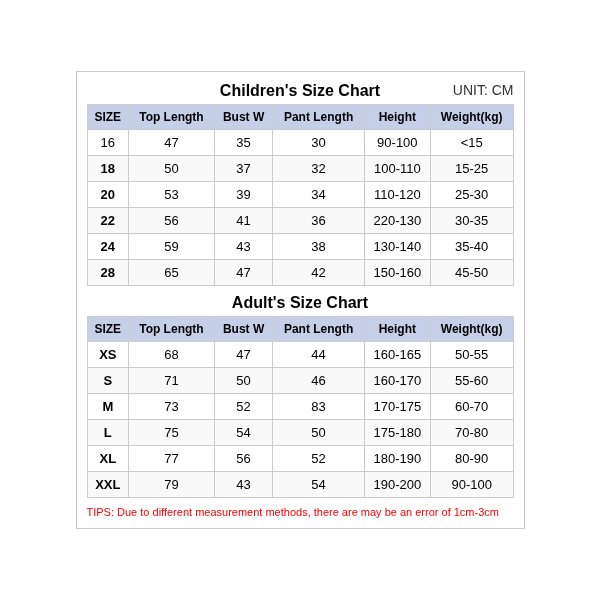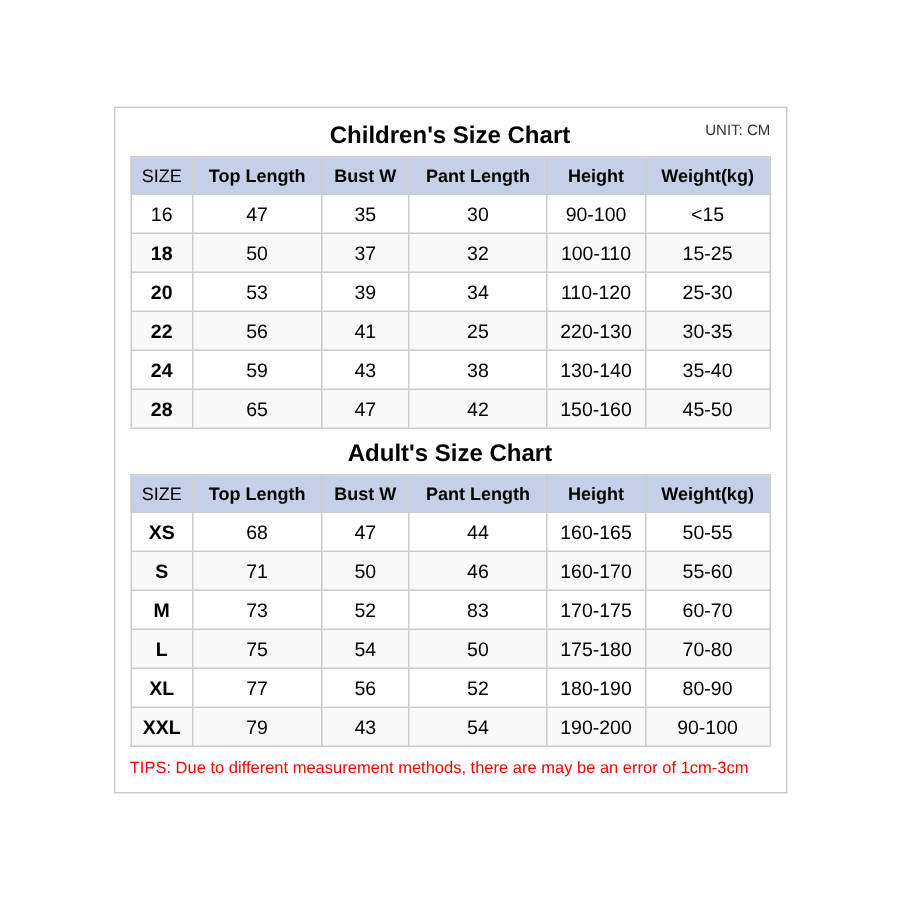--- a/index.html
+++ b/index.html
@@ -23,21 +23,21 @@
       text-align: center;
       font-size: 16px;
       font-weight: bold;
       margin-bottom: 4px;
       position: relative;
     }
     .unit-label {
       position: absolute;
       right: 0;
       top: 0;
-      font-size: 10px;
+      font-size: 14px;
       font-weight: normal;
       color: #333;
     }
     table {
       width: 100%;
       border-collapse: collapse;
       margin-bottom: 8px;
     }
     th, td {
       border: 1px solid #ccc;
@@ -48,21 +48,21 @@
       background: #d0d8f0;
       font-weight: bold;
       font-size: 12px;
     }
     .adult-header th {
       background: #d0d8f0;
       font-weight: bold;
       font-size: 12px;
     }
     td.size-col, th.size-col {
-      font-weight: normal;
+      font-weight: bold;
     }
     tr:nth-child(even) td {
       background: #f9f9f9;
     }
     tr:nth-child(odd) td {
       background: #fff;
     }
     .children-header th, .adult-header th {
       background: #c5cfe8;
     }
@@ -115,21 +115,21 @@
           <td>53</td>
           <td>39</td>
           <td>34</td>
           <td>110-120</td>
           <td>25-30</td>
         </tr>
         <tr>
           <td style="font-weight: bold;">22</td>
           <td>56</td>
           <td>41</td>
-          <td>25</td>
+          <td>36</td>
           <td>220-130</td>
           <td>30-35</td>
         </tr>
         <tr>
           <td style="font-weight: bold;">24</td>
           <td>59</td>
           <td>43</td>
           <td>38</td>
           <td>130-140</td>
           <td>35-40</td>

